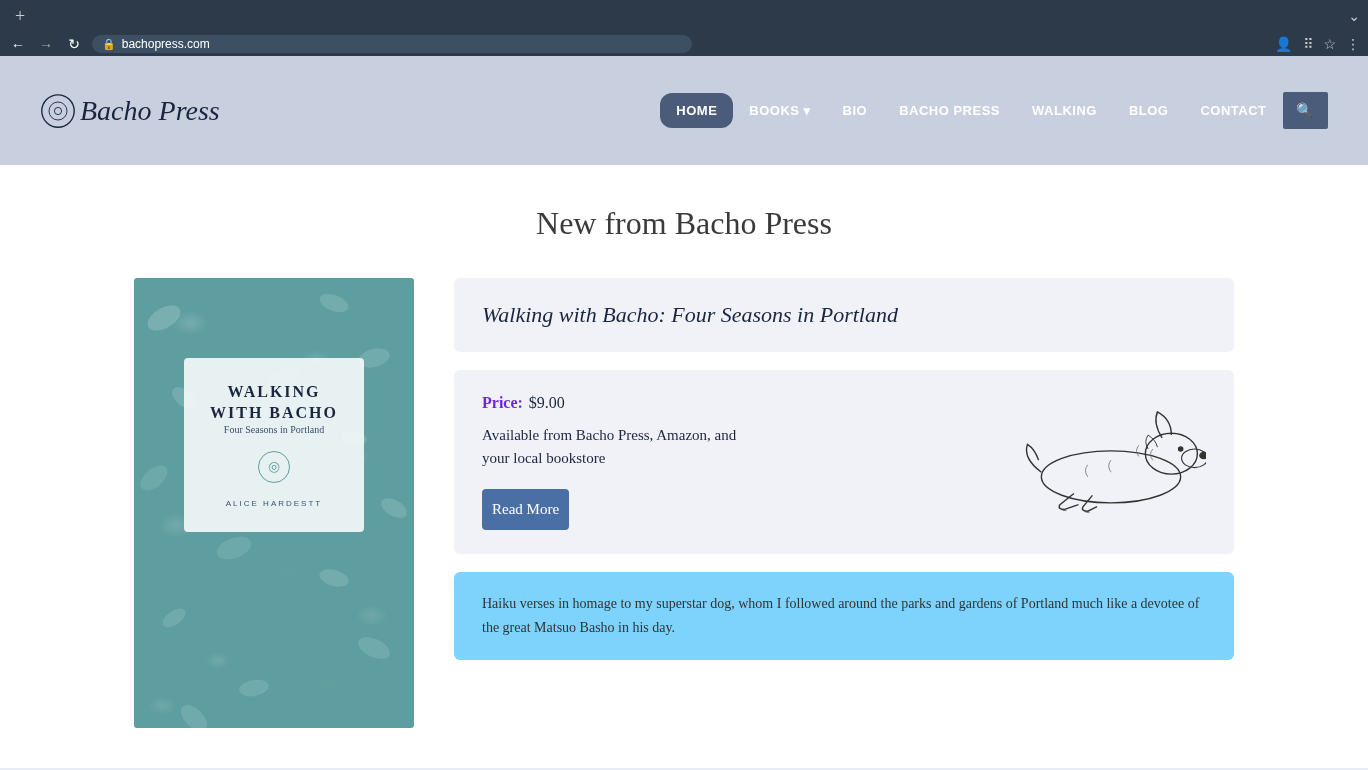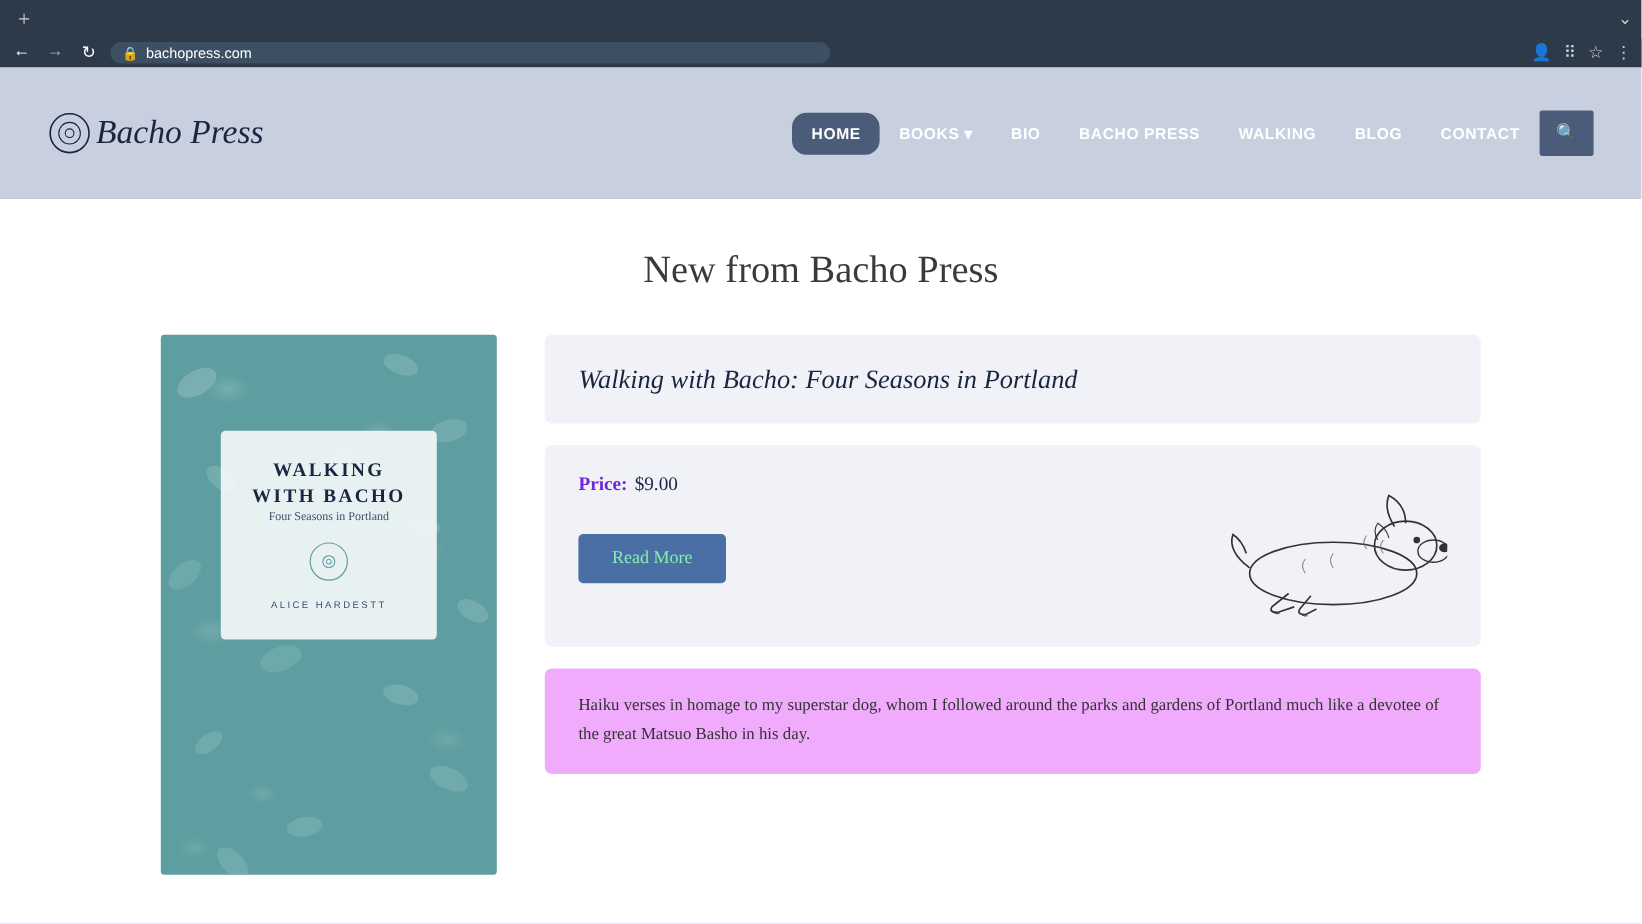--- a/index.html
+++ b/index.html
@@ -306,32 +306,32 @@
     .book-detail-left {
       flex: 1;
     }
     .dog-illustration {
       width: 190px;
       flex-shrink: 0;
       margin-top: -10px;
     }
     .read-more-btn {
       background: #4a6fa5;
-      color: #86efac;
+      color: #ffffff;
       border: none;
-      padding: 12px 28px;
+      padding: 12px 10px;
       font-family: Georgia, serif;
       font-size: 15px;
       border-radius: 4px;
       cursor: pointer;
       margin-top: 20px;
       display: inline-block;
     }
     .book-description-card {
-      background: #f0abfc;
+      background: #7dd3fc;
       border-radius: 6px;
       padding: 20px 28px;
     }
     .book-description {
       font-family: Georgia, serif;
       font-size: 14px;
       color: #333;
       line-height: 1.7;
     }
 
@@ -434,20 +434,21 @@
         <h2 class="book-name">Walking with Bacho: Four Seasons in Portland</h2>
       </div>
 
       <div class="book-info-card">
         <div class="book-detail-area">
           <div class="book-detail-left">
             <div class="price-row">
               <span class="price-label">Price:</span>
               <span class="price-value">$9.00</span>
             </div>
+            <div class="book-availability">Available from Bacho Press, Amazon, and your local bookstore</div>
             <button class="read-more-btn">Read More</button>
           </div>
 
           <svg class="dog-illustration" viewBox="0 0 200 140" style="width:190px;height:130px;">
 
             <ellipse cx="100" cy="100" rx="75" ry="28" fill="none" stroke="#333" stroke-width="1.5"></ellipse>
 
             <ellipse cx="165" cy="75" rx="28" ry="22" fill="none" stroke="#333" stroke-width="1.5"></ellipse>
 
             <ellipse cx="190" cy="80" rx="14" ry="10" fill="none" stroke="#333" stroke-width="1.2"></ellipse>

